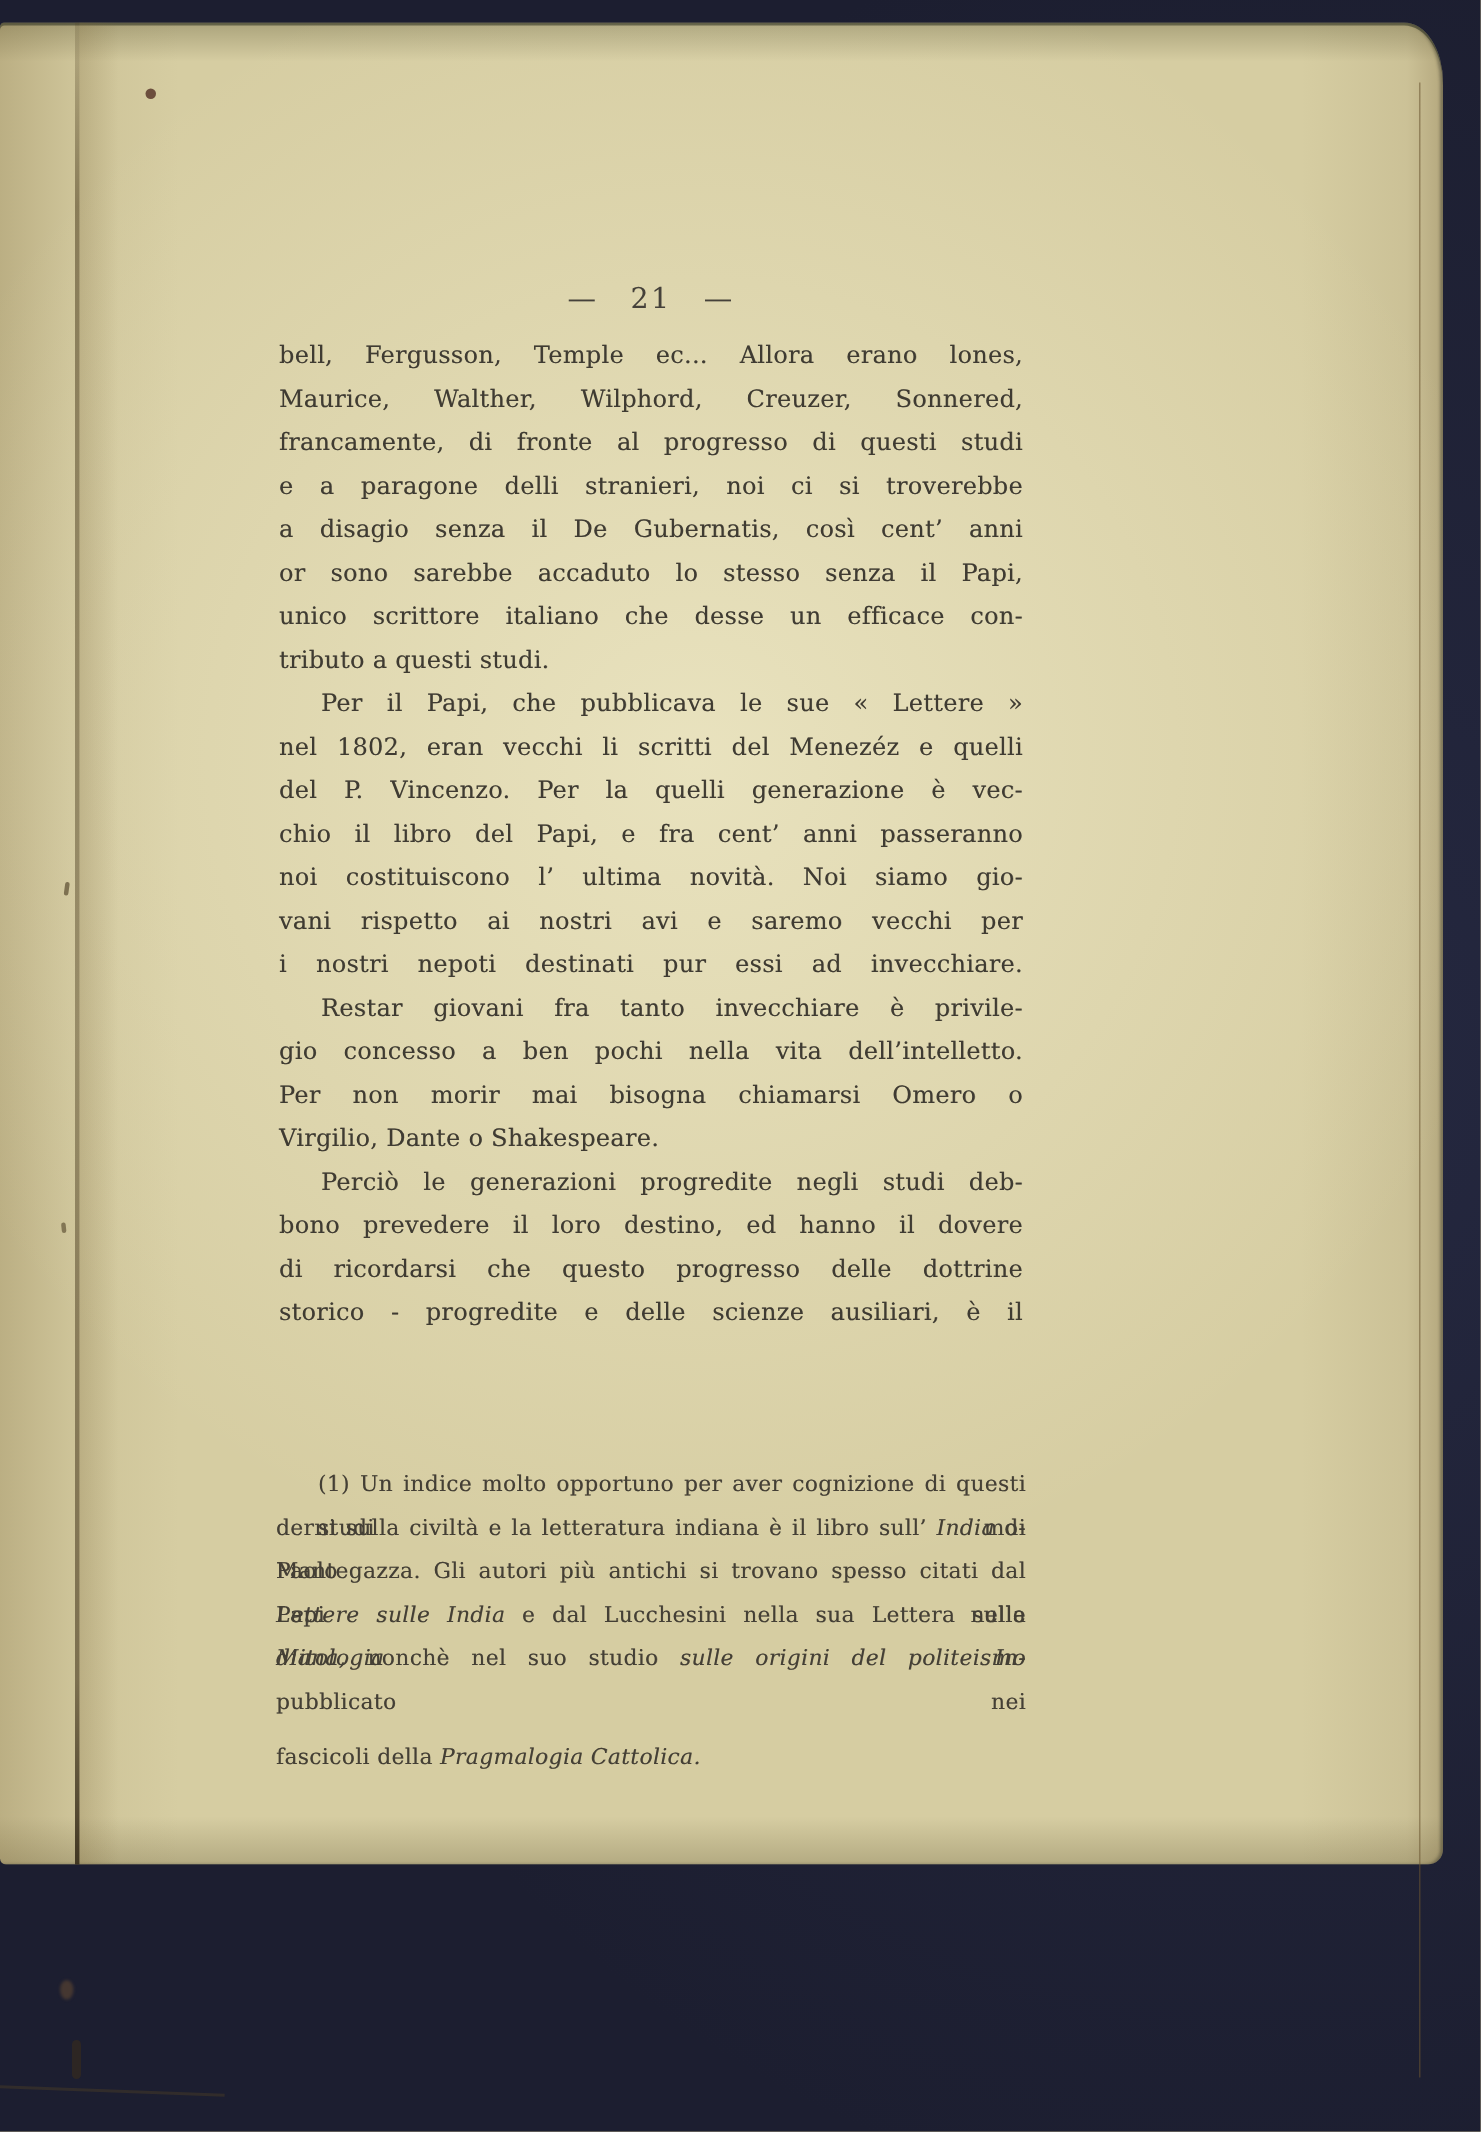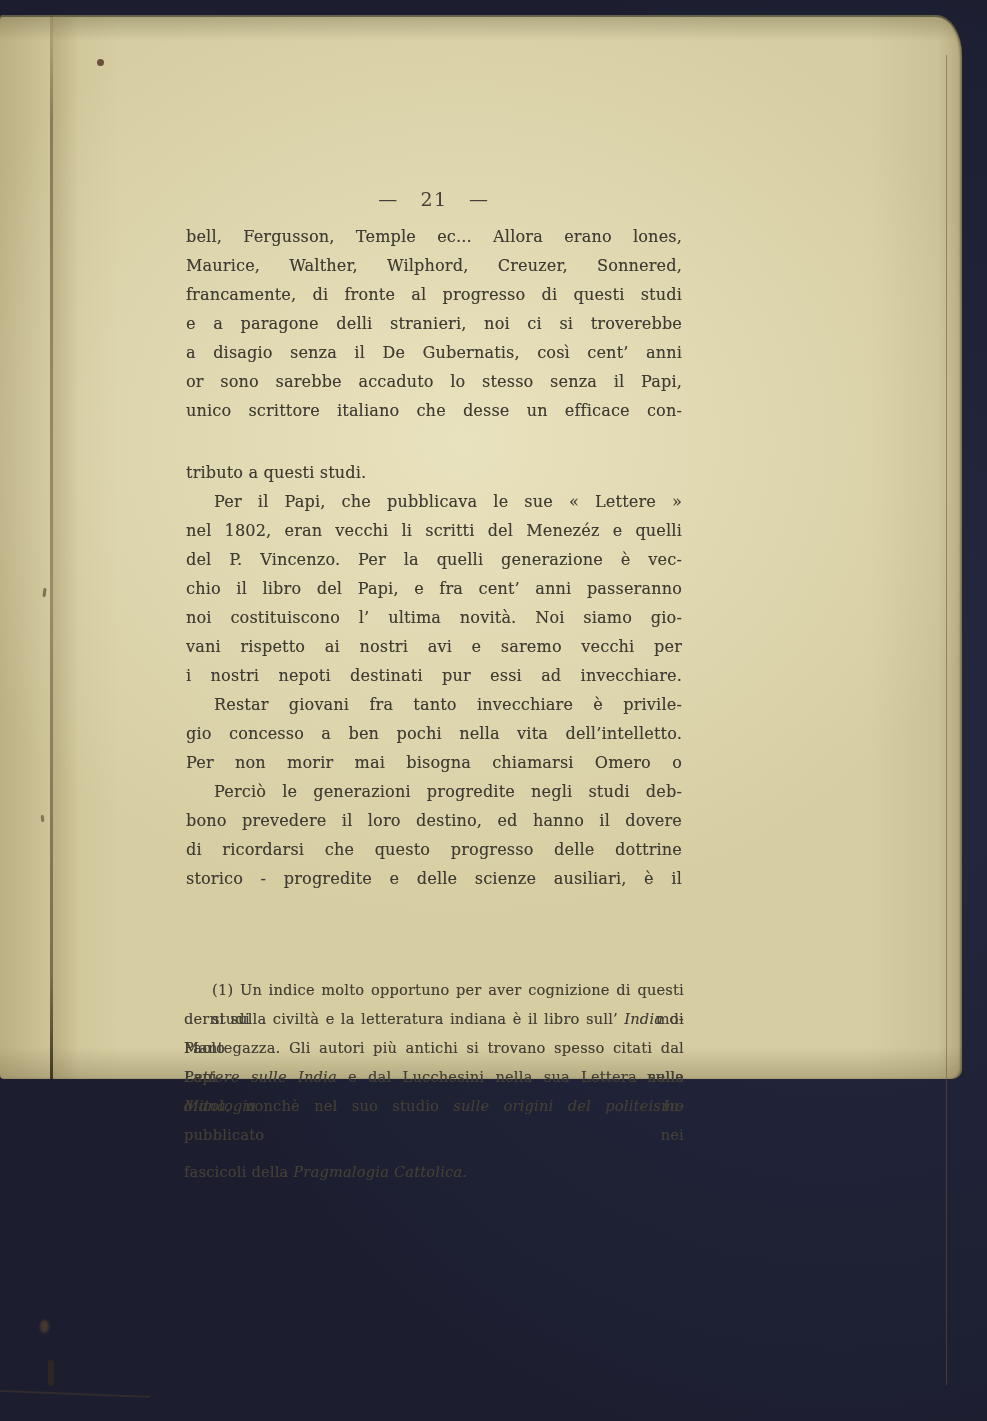--- a/index.html
+++ b/index.html
@@ -9,21 +9,21 @@
     font-family:"DejaVu Serif", serif;
     overflow:hidden;
   }
   .scene{
     position:relative;width:987px;height:1421px;
     background:
       radial-gradient(120% 90% at 85% 50%, rgba(54,60,96,0.35) 0%, rgba(0,0,0,0) 60%),
       #1c1e30;
   }
   .page{
-    position:absolute;left:0;top:15px;width:962px;height:1064px;
+    position:absolute;left:0;top:15px;width:962px;height:1228px;
     border-radius:3px 26px 10px 4px / 3px 40px 10px 4px;
     background:
       radial-gradient(90% 70% at 48% 40%, rgba(251,247,218,0.50) 0%, rgba(251,247,218,0) 65%),
       linear-gradient(90deg, rgba(125,105,60,0.30) 0px, rgba(125,105,60,0.10) 46px, rgba(125,105,60,0) 120px),
       linear-gradient(270deg, rgba(110,90,50,0.32) 0px, rgba(110,90,50,0.10) 24px, rgba(0,0,0,0) 95px),
       linear-gradient(180deg, rgba(100,95,60,0.38) 0px, rgba(0,0,0,0) 26px),
       linear-gradient(0deg, rgba(100,90,55,0.30) 0px, rgba(0,0,0,0) 32px),
       #d6cda2;
     box-shadow: inset 0 2px 0 rgba(64,66,46,0.65), inset -2px 0 2px rgba(40,40,30,0.4);
   }
@@ -54,21 +54,21 @@
   .textblock{
     position:absolute;left:186px;top:207px;width:496px;
     font-size:16px;color:#3f3b32;
     text-shadow:0.2px 0.2px 0.3px rgba(63,59,50,0.45);
     letter-spacing:0.2px;
   }
   .line{
     height:29px;line-height:29px;white-space:normal;
     text-align:justify;text-align-last:justify;
   }
-  .line.end{text-align-last:left;margin-top:33px;}
+  .line.end{text-align-last:left;}
   .line.ind{padding-left:28px;}
   .footnote{
     position:absolute;left:184px;top:961px;width:500px;
     font-size:14.5px;color:#443f35;
     text-shadow:0.2px 0.2px 0.2px rgba(68,63,53,0.5);
     letter-spacing:0.25px;
   }
   .fline{
     height:29px;line-height:29px;
     text-align:justify;text-align-last:justify;
@@ -113,20 +113,21 @@
       <div class="line ind">Per il Papi, che pubblicava le sue « Lettere »</div>
       <div class="line">nel 1802, eran vecchi li scritti del Menezéz e quelli</div>
       <div class="line">del P. Vincenzo. Per la quelli generazione è vec-</div>
       <div class="line">chio il libro del Papi, e fra cent’ anni passeranno</div>
       <div class="line">noi costituiscono l’ ultima novità. Noi siamo gio-</div>
       <div class="line">vani rispetto ai nostri avi e saremo vecchi per</div>
       <div class="line">i nostri nepoti destinati pur essi ad invecchiare.</div>
       <div class="line ind">Restar giovani fra tanto invecchiare è privile-</div>
       <div class="line">gio concesso a ben pochi nella vita dell’intelletto.</div>
       <div class="line">Per non morir mai bisogna chiamarsi Omero o</div>
+      <div class="line end">Virgilio, Dante o Shakespeare.</div>
       <div class="line ind">Perciò le generazioni progredite negli studi deb-</div>
       <div class="line">bono prevedere il loro destino, ed hanno il dovere</div>
       <div class="line">di ricordarsi che questo progresso delle dottrine</div>
       <div class="line">storico - progredite e delle scienze ausiliari, è il</div>
     </div>
 
     <div class="footnote">
       <div class="fline first"><span>(1) Un indice molto opportuno per aver cognizione di questi studi mo-</span></div>
       <div class="fline"><span>derni sulla civiltà e la letteratura indiana è il libro sull’ </span><span class="it">India</span><span> di Paolo</span></div>
       <div class="fline"><span>Mantegazza. Gli autori più antichi si trovano spesso citati dal Papi nelle</span></div>

